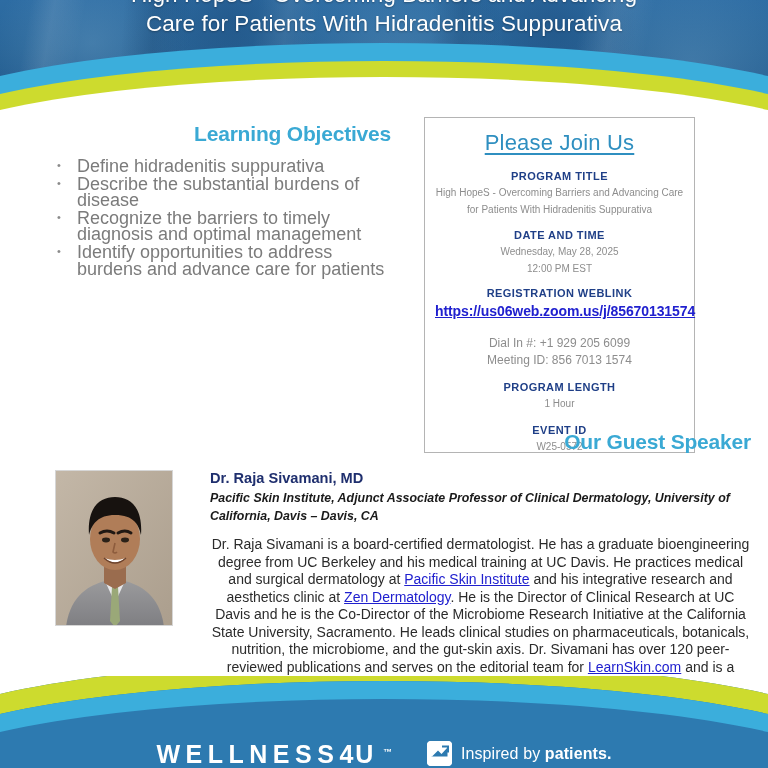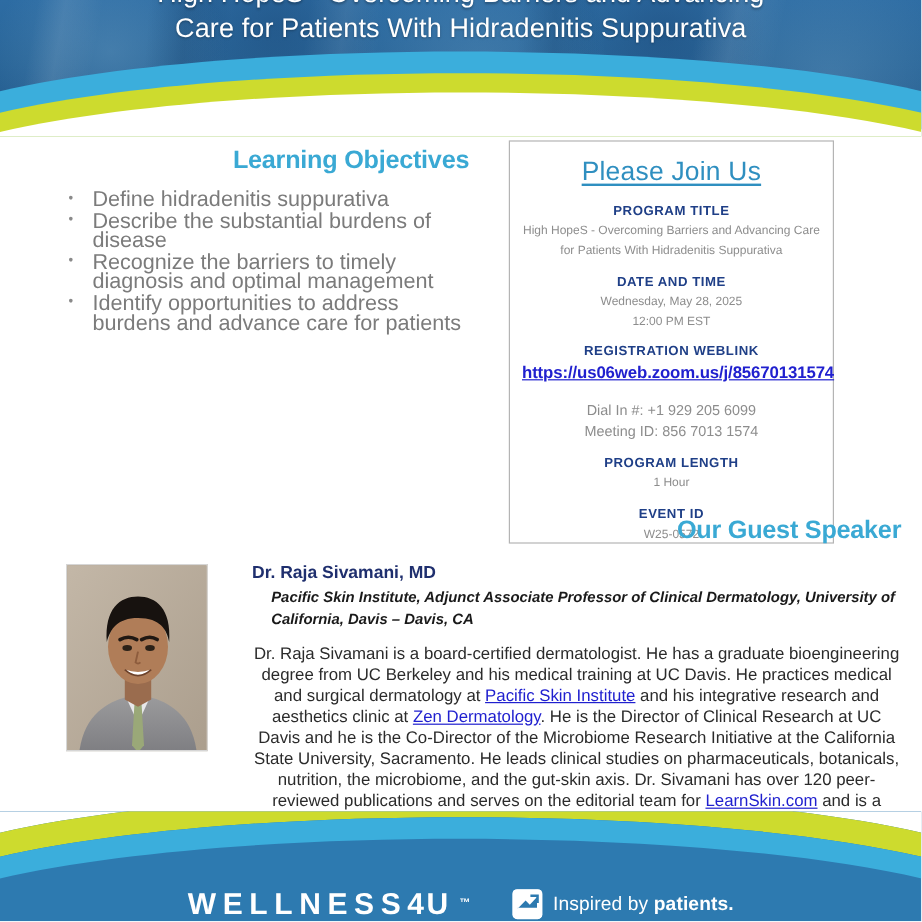--- a/index.html
+++ b/index.html
@@ -198,21 +198,20 @@
     font-weight: bold;
     margin-bottom: 4px;
   }
   .speaker-affil {
     color: #1a1a1a;
     font-size: 12.4px;
     font-style: italic;
     font-weight: bold;
     line-height: 17.5px;
     margin-bottom: 11px;
-    margin-left: 16px;
   }
   .speaker-bio {
     color: #2b2b2b;
     font-size: 14px;
     line-height: 17.5px;
     text-align: center;
   }
   .inline-link {
     color: #2020cf;
     text-decoration: underline;

